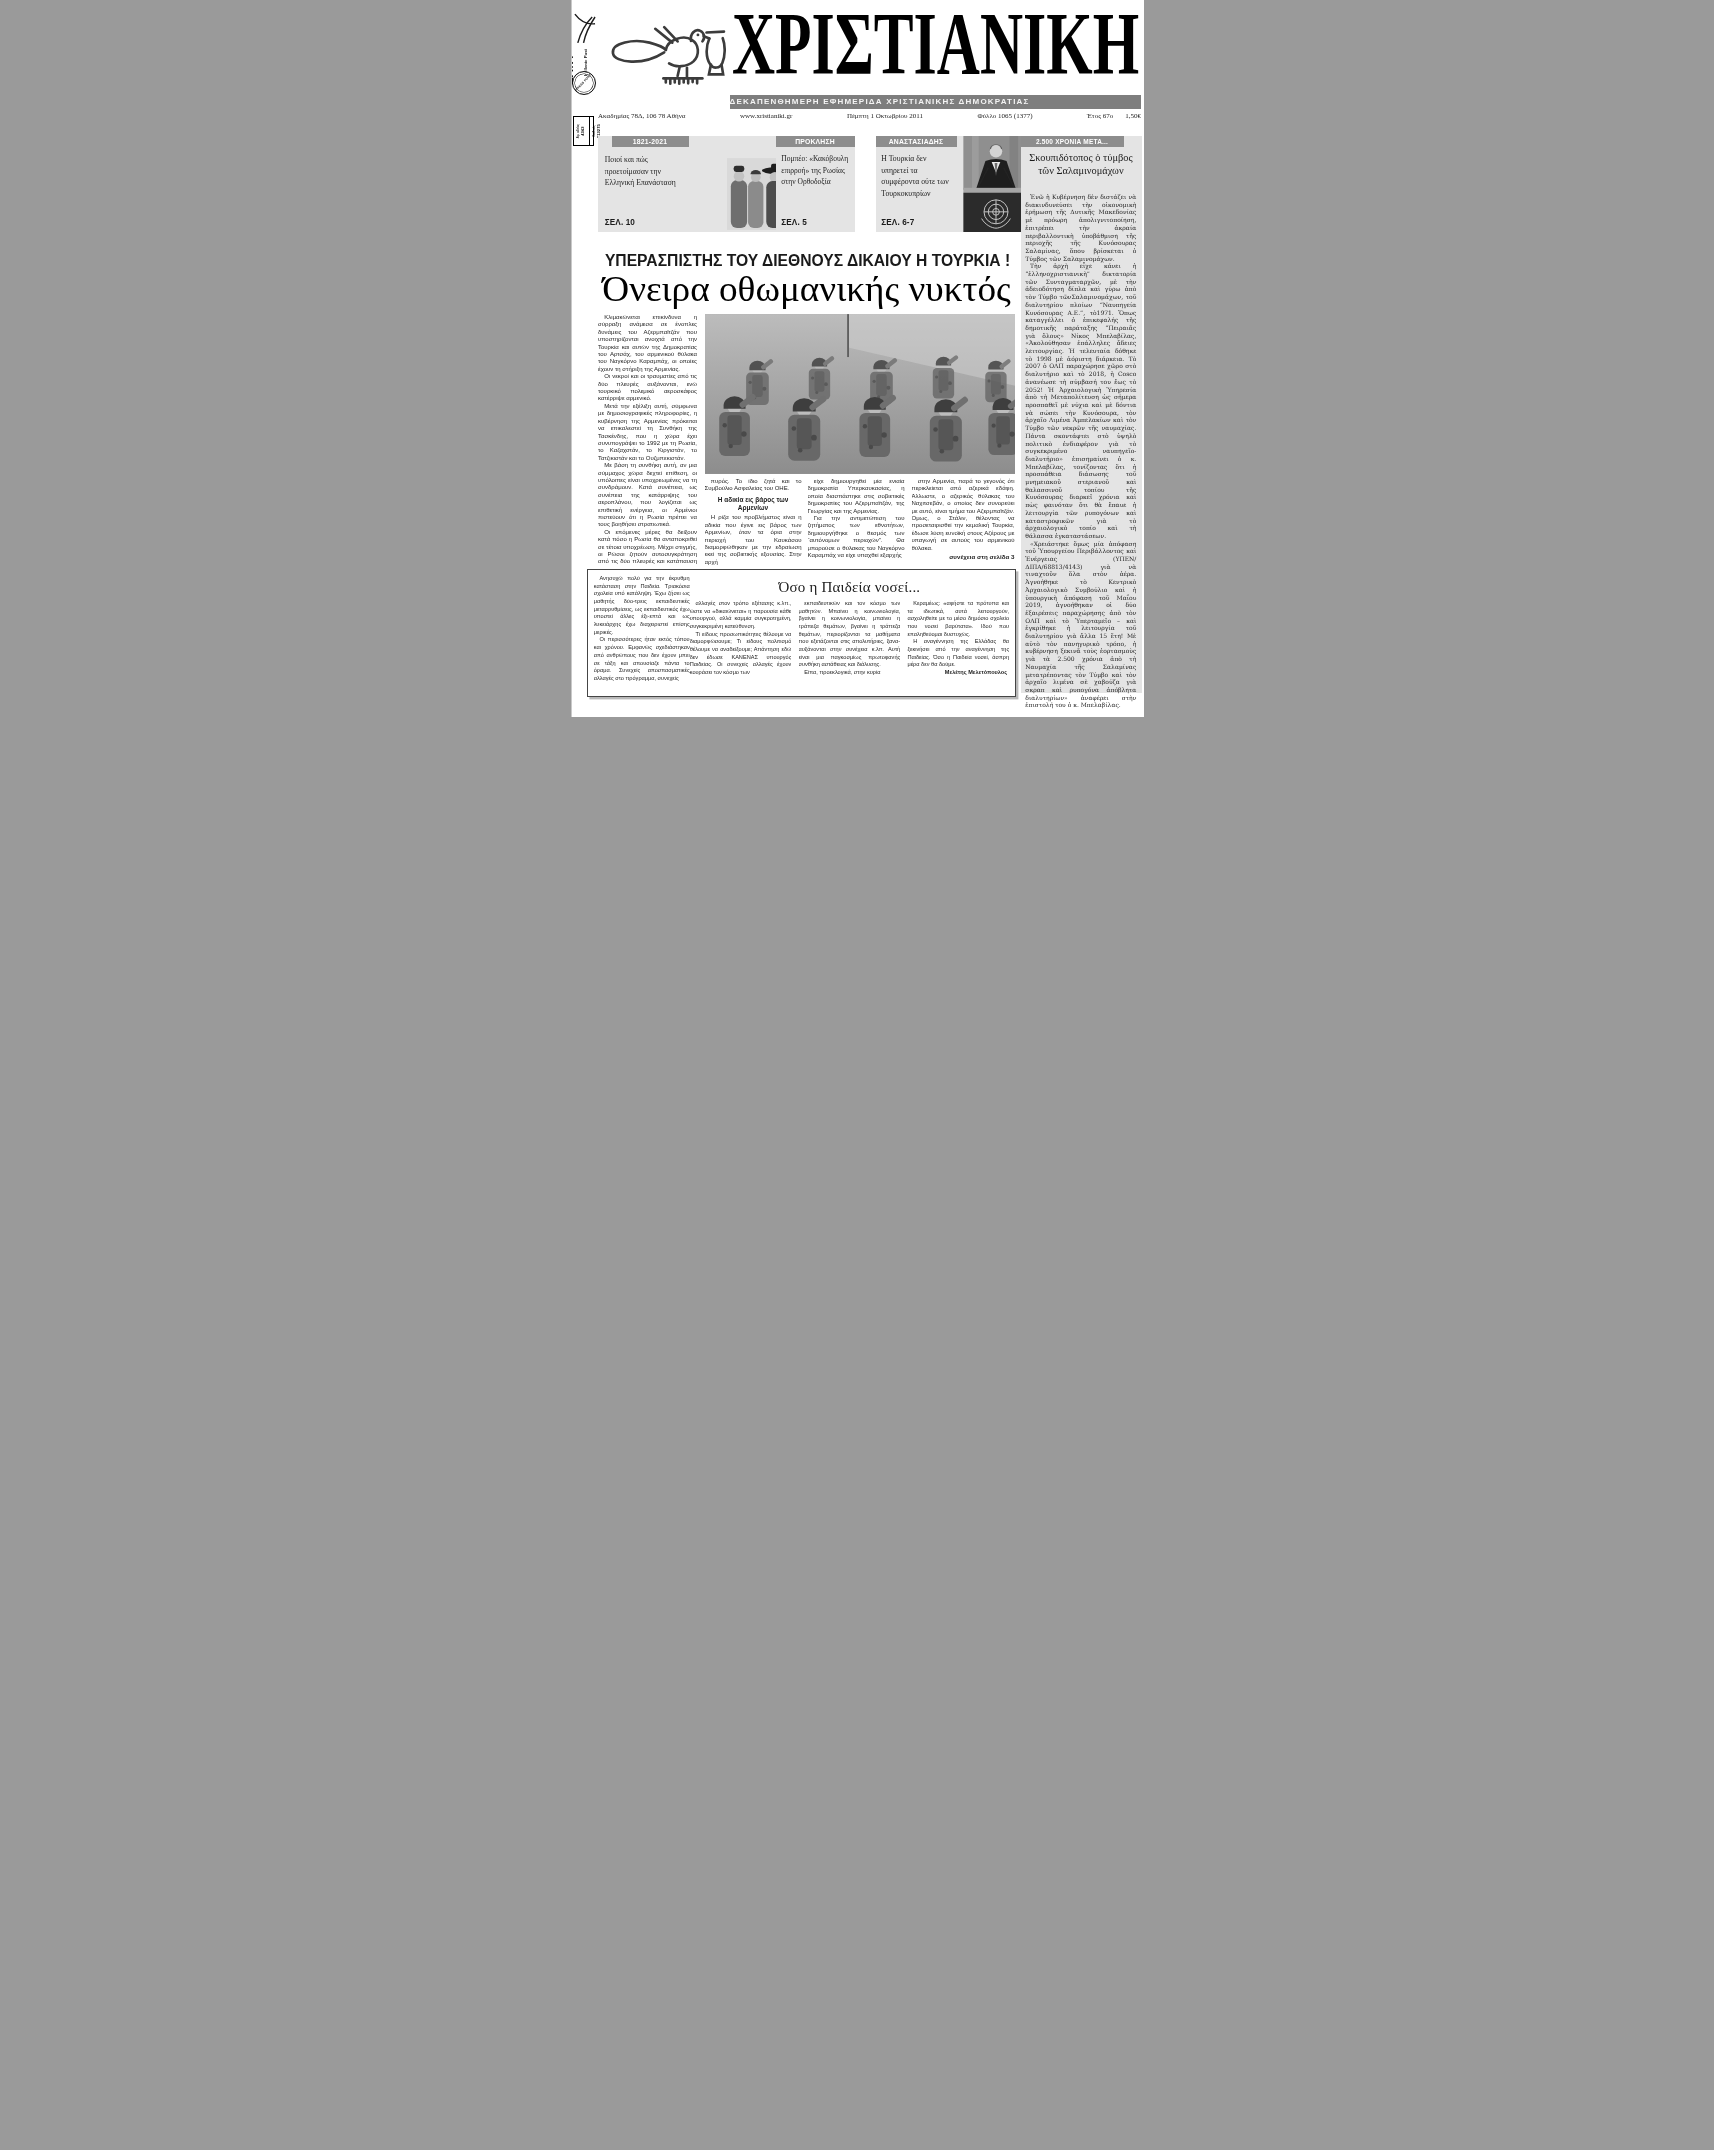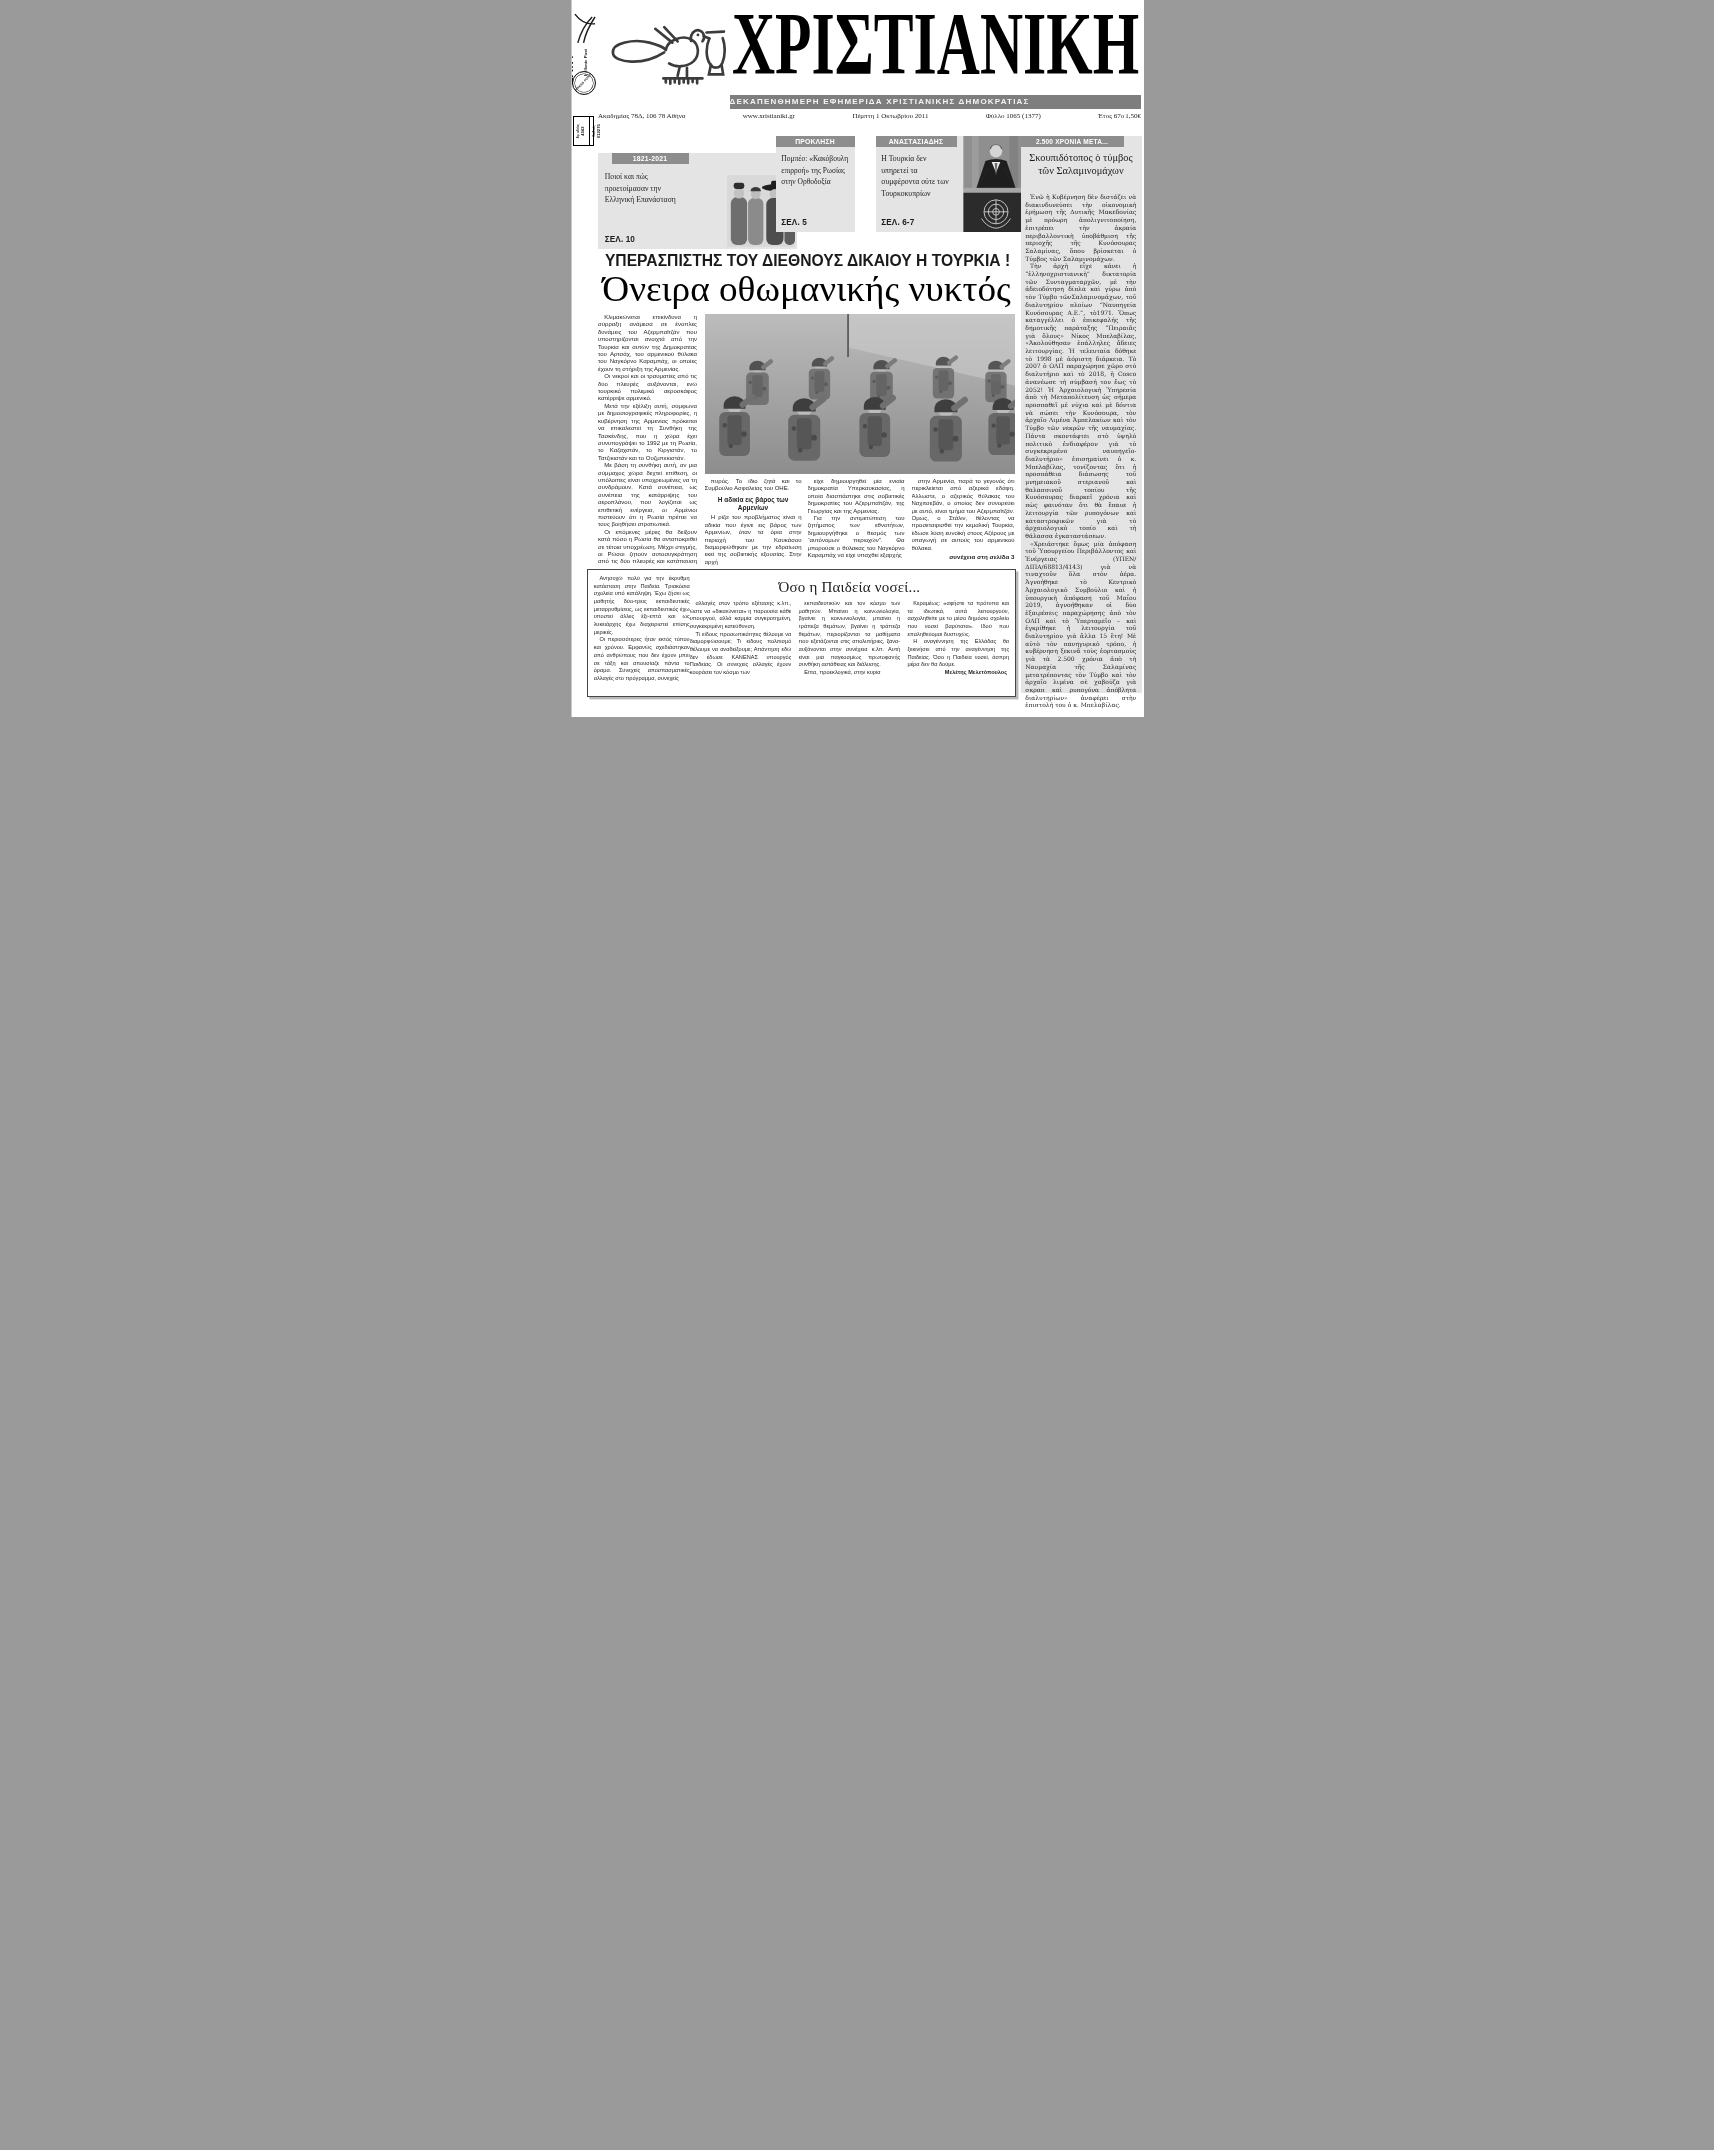--- a/index.html
+++ b/index.html
@@ -21,29 +21,29 @@
   #codes .vtxt{transform:rotate(-90deg);font-family:"Liberation Sans",sans-serif;font-size:3.1px;line-height:1.15;text-align:center;white-space:nowrap;color:#000;}
   #codes .vtxt b{font-size:4.1px;}
 
   
   #logo-bird{left:32px;top:12.5px;width:122px;height:78px;}
   #masthead-svg{left:158px;top:8.7px;width:411px;height:85px;}
   #subtitle-bar{left:158px;top:95px;width:411px;height:13.5px;background:#7e7e7e;display:flex;align-items:center;}
   #subtitle-bar span{color:#f4f4f4;font-family:"Liberation Sans",sans-serif;font-weight:bold;font-size:8px;letter-spacing:1.2px;white-space:nowrap;}
   #info-line{left:26.5px;top:112px;width:543px;display:flex;justify-content:space-between;
              font-weight:normal;font-size:7px;}
-  #info-line .yearprice{display:flex;gap:1px;}
+  #info-line .yearprice{display:flex;gap:12px;}
 
   
   .panel{background:#e4e4e4;}
   .tag{background:#8d8d8d;color:#fff;font-family:"Liberation Sans",sans-serif;font-weight:bold;
        font-size:6.8px;letter-spacing:0.2px;display:flex;align-items:center;justify-content:center;height:11px;}
   .teaser-text{font-size:7.7px;line-height:1.5;}
   .pageref{font-family:"Liberation Sans",sans-serif;font-weight:bold;font-size:8.2px;letter-spacing:0.1px;}
-  #t1{left:26.5px;top:136px;width:199px;height:96px;margin-top:17px;}
+  #t1{left:26.5px;top:136px;width:199px;height:96px;}
   #t1 .tag{position:absolute;left:13.5px;top:0;width:77px;}
   #t1 .teaser-text{position:absolute;left:6.8px;top:18.3px;width:77px;}
   #t1 .pageref{position:absolute;left:6.8px;bottom:4.8px;}
   #t1 svg{position:absolute;right:1.9px;top:22px;}
   #t2{left:204px;top:136px;width:79px;height:96px;}
   #t2 .tag{position:absolute;left:0;top:0;width:100%;}
   #t2 .teaser-text{position:absolute;left:5.8px;top:17.4px;width:67px;font-size:7.5px;}
   #t2 .pageref{position:absolute;left:5.8px;bottom:4.8px;}
   #t3{left:304px;top:136px;width:153px;height:96px;}
   #t3 .tag{position:absolute;left:0;top:0;width:81px;}

